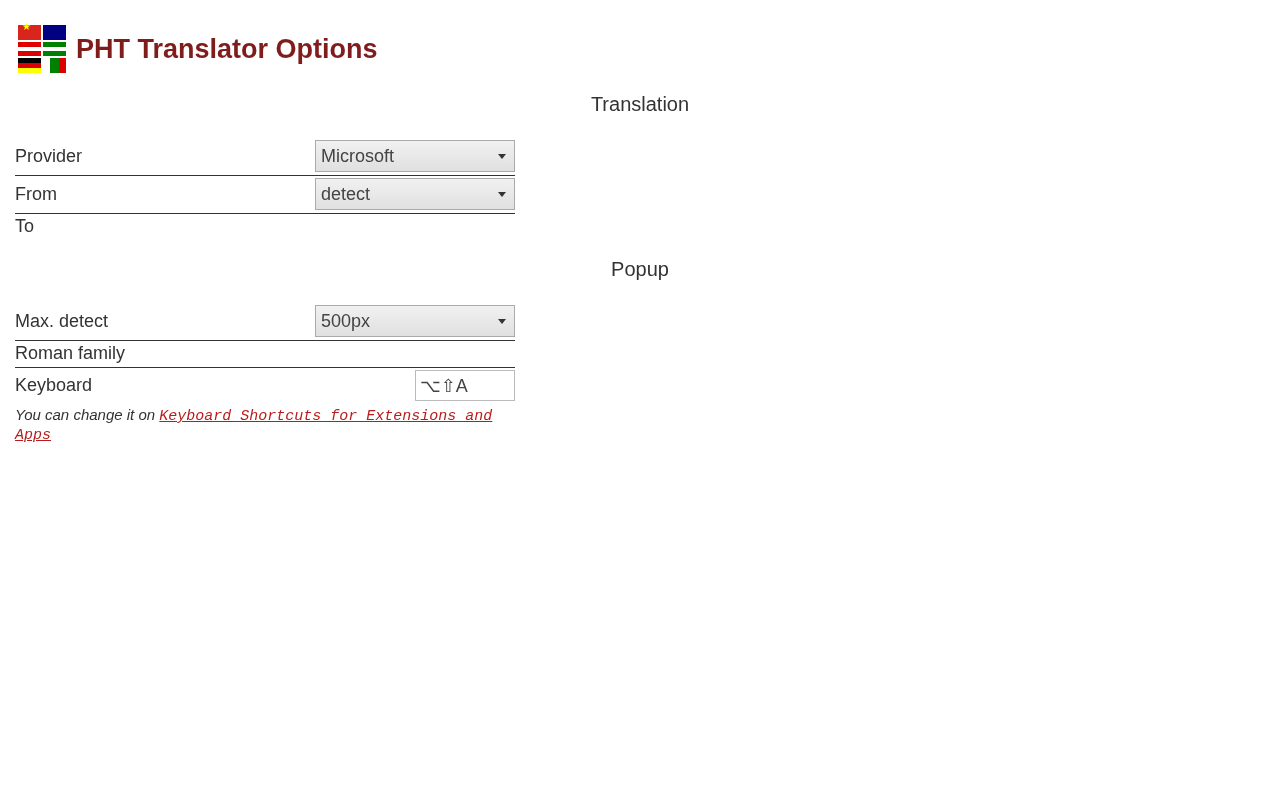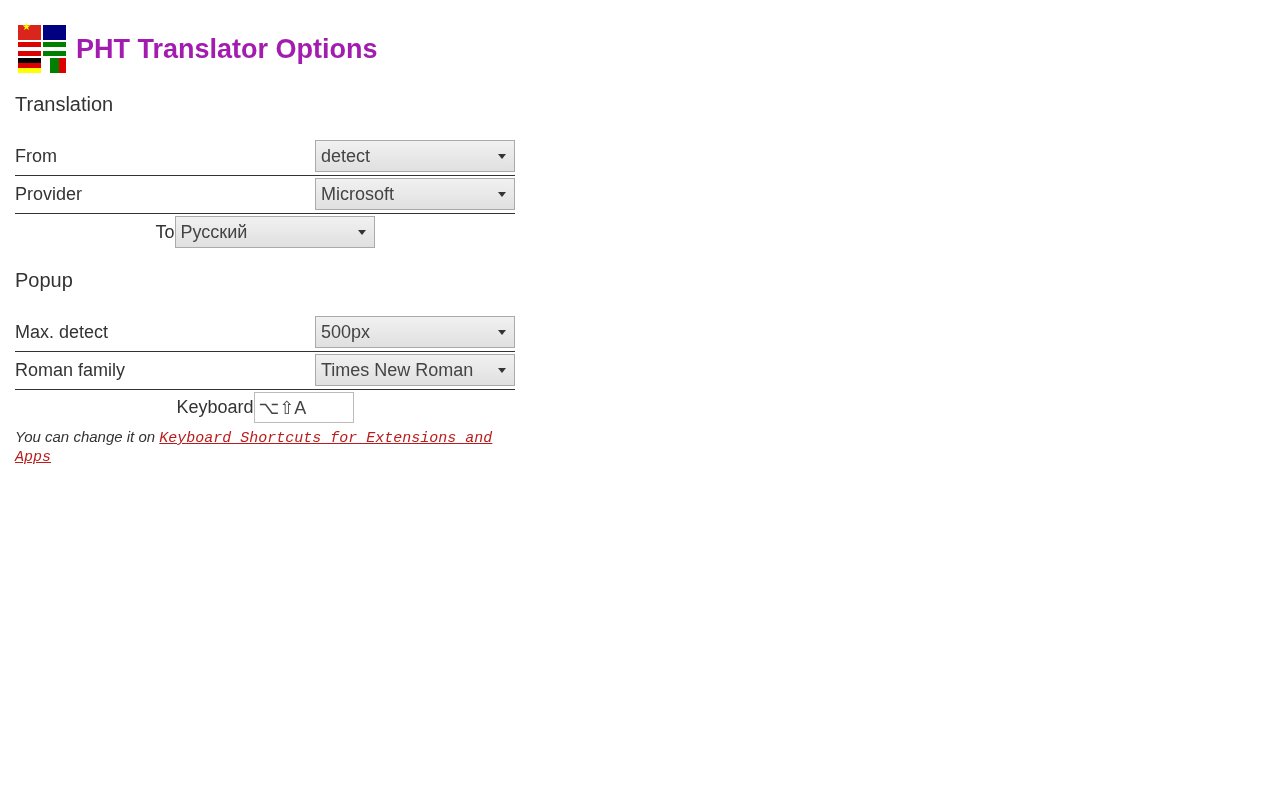--- a/index.html
+++ b/index.html
@@ -34,39 +34,40 @@
 .flag1::after { content:"★"; color:#ff0; position:absolute; top:-4px; left:4px; font-size:10px; }
 .flag2 { background: #000080; }
 .flag3 { background: #fff; border-top:5px solid #d00; border-bottom:5px solid #d00; }
 .flag4 { background: #fff; border-top:5px solid #008000; border-bottom:5px solid #008000; }
 .flag5 { background: #d00; border-top:5px solid #000; border-bottom:5px solid #ff0; }
 .flag6 { background: #008000; border-left:7px solid #fff; border-right:7px solid #d00; }
 h1 {
   font-size: 27px;
   font-weight: bold;
   margin: 0;
-  color: #a21caf;
+  color: #7f1d1d;
 }
 .section-title {
   font-size: 20px;
   margin-top: 18px;
   margin-bottom: 22px;
+  text-align: center;
 }
 .form {
   width: 500px;
 }
 .row {
   display: flex;
   align-items: center;
   justify-content: space-between;
   border-bottom: 1px solid #333;
   padding: 2px 0 3px 0;
 }
 .row:last-of-type { border-bottom: none; }
-.row.noborder { border-bottom: none; justify-content: center; }
+.row.noborder { border-bottom: none; }
 label { font-size: 18px; }
 select {
   width: 200px;
   font-size: 18px;
   padding: 5px;
   color: #444;
   border: 1px solid #aaa;
   background: linear-gradient(#f1f1f1, #e0e0e0);
   appearance: none;
   -webkit-appearance: none;
@@ -110,43 +111,41 @@
     <div class="flag5"></div>
       <div class="flag6"></div>
   </div>
   <h1>PHT Translator Options</h1>
 </div>
 
 <div class="section-title">Translation</div>
 
 <div class="form">
   <div class="row">
+    <label>Provider</label>
+    <span class="select-wrap"><select><option>Microsoft</option></select></span>
+  </div>
+  <div class="row">
     <label>From</label>
     <span class="select-wrap"><select><option>detect</option></select></span>
   </div>
-  <div class="row">
-    <label>Provider</label>
-    <span class="select-wrap"><select><option>Microsoft</option></select></span>
-  </div>
   <div class="row noborder">
     <label>To</label>
-    <span class="select-wrap"><select><option>Русский</option></select></span>
   </div>
 </div>
 
 <div class="section-title">Popup</div>
 
 <div class="form">
   <div class="row">
     <label>Max. detect</label>
     <span class="select-wrap"><select><option>500px</option></select></span>
   </div>
   <div class="row">
     <label>Roman family</label>
-    <span class="select-wrap"><select><option>Times New Roman</option></select></span>
   </div>
   <div class="row noborder">
     <label>Keyboard</label>
     <input type="text" value="⌥⇧A" style="">
   </div>
   <div class="hint">
     <span>You can change it on </span><a href="#">Keyboard Shortcuts for Extensions and Apps</a>
   </div>
 </div>
 

